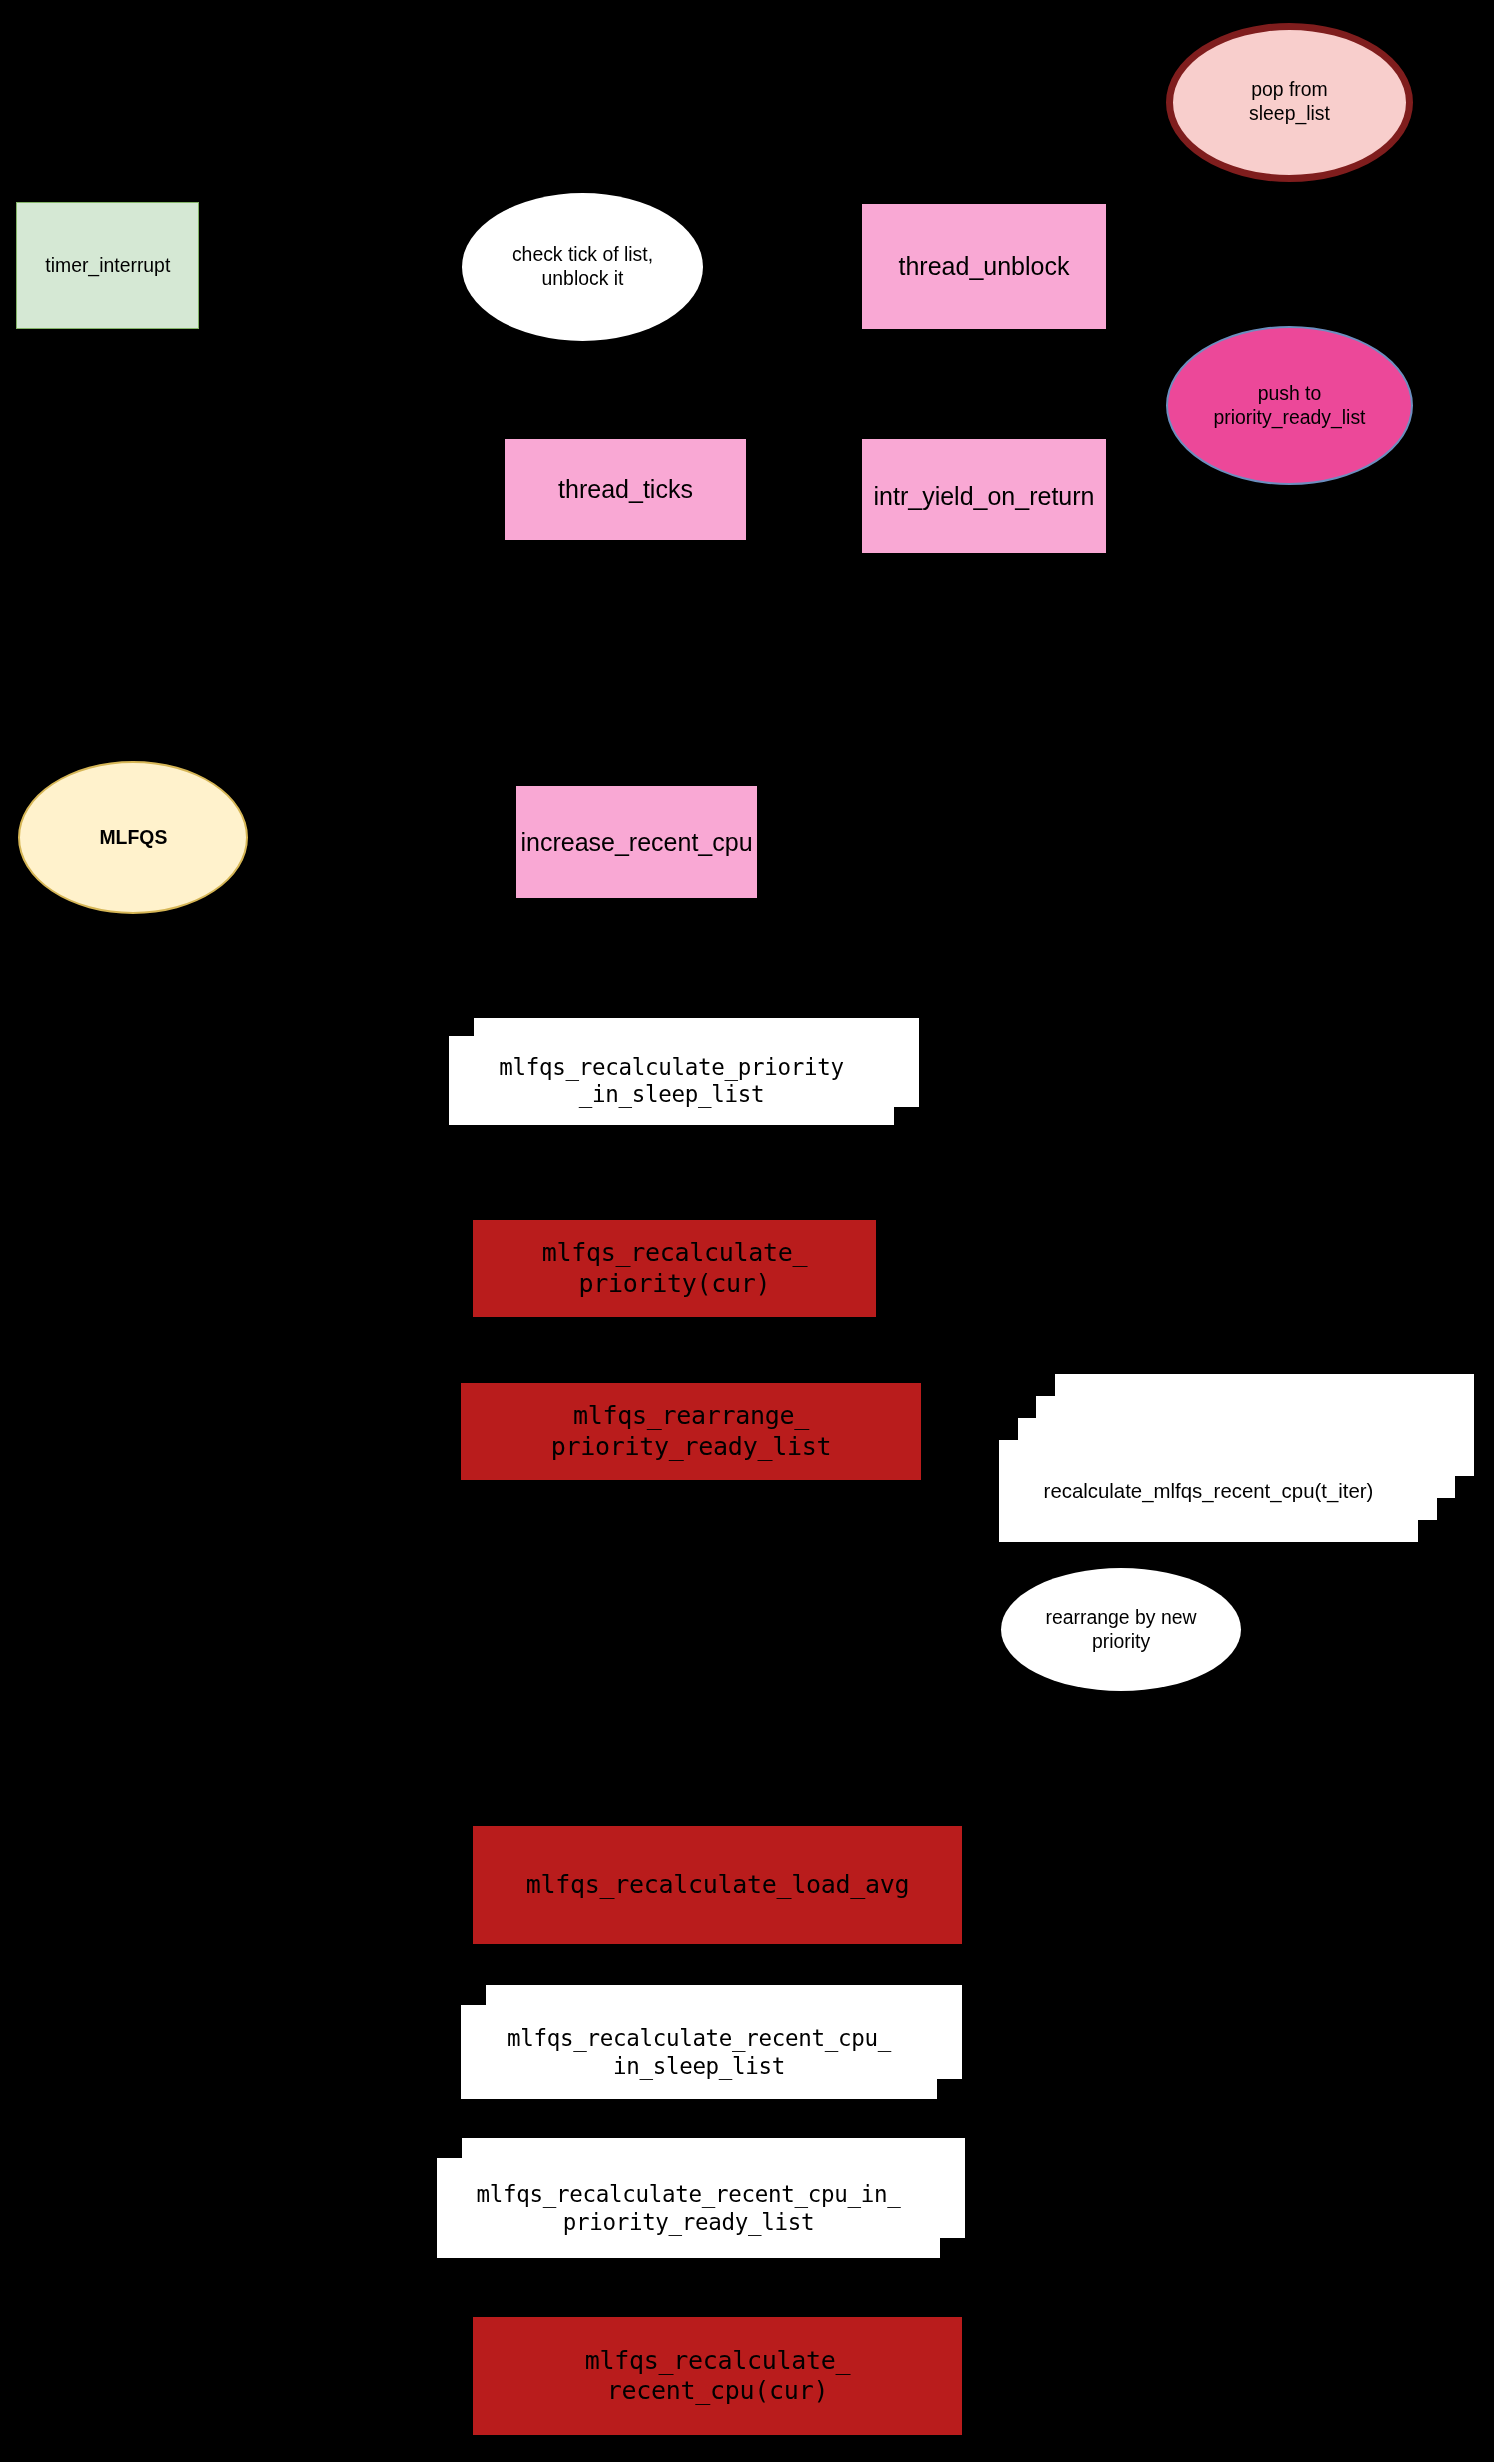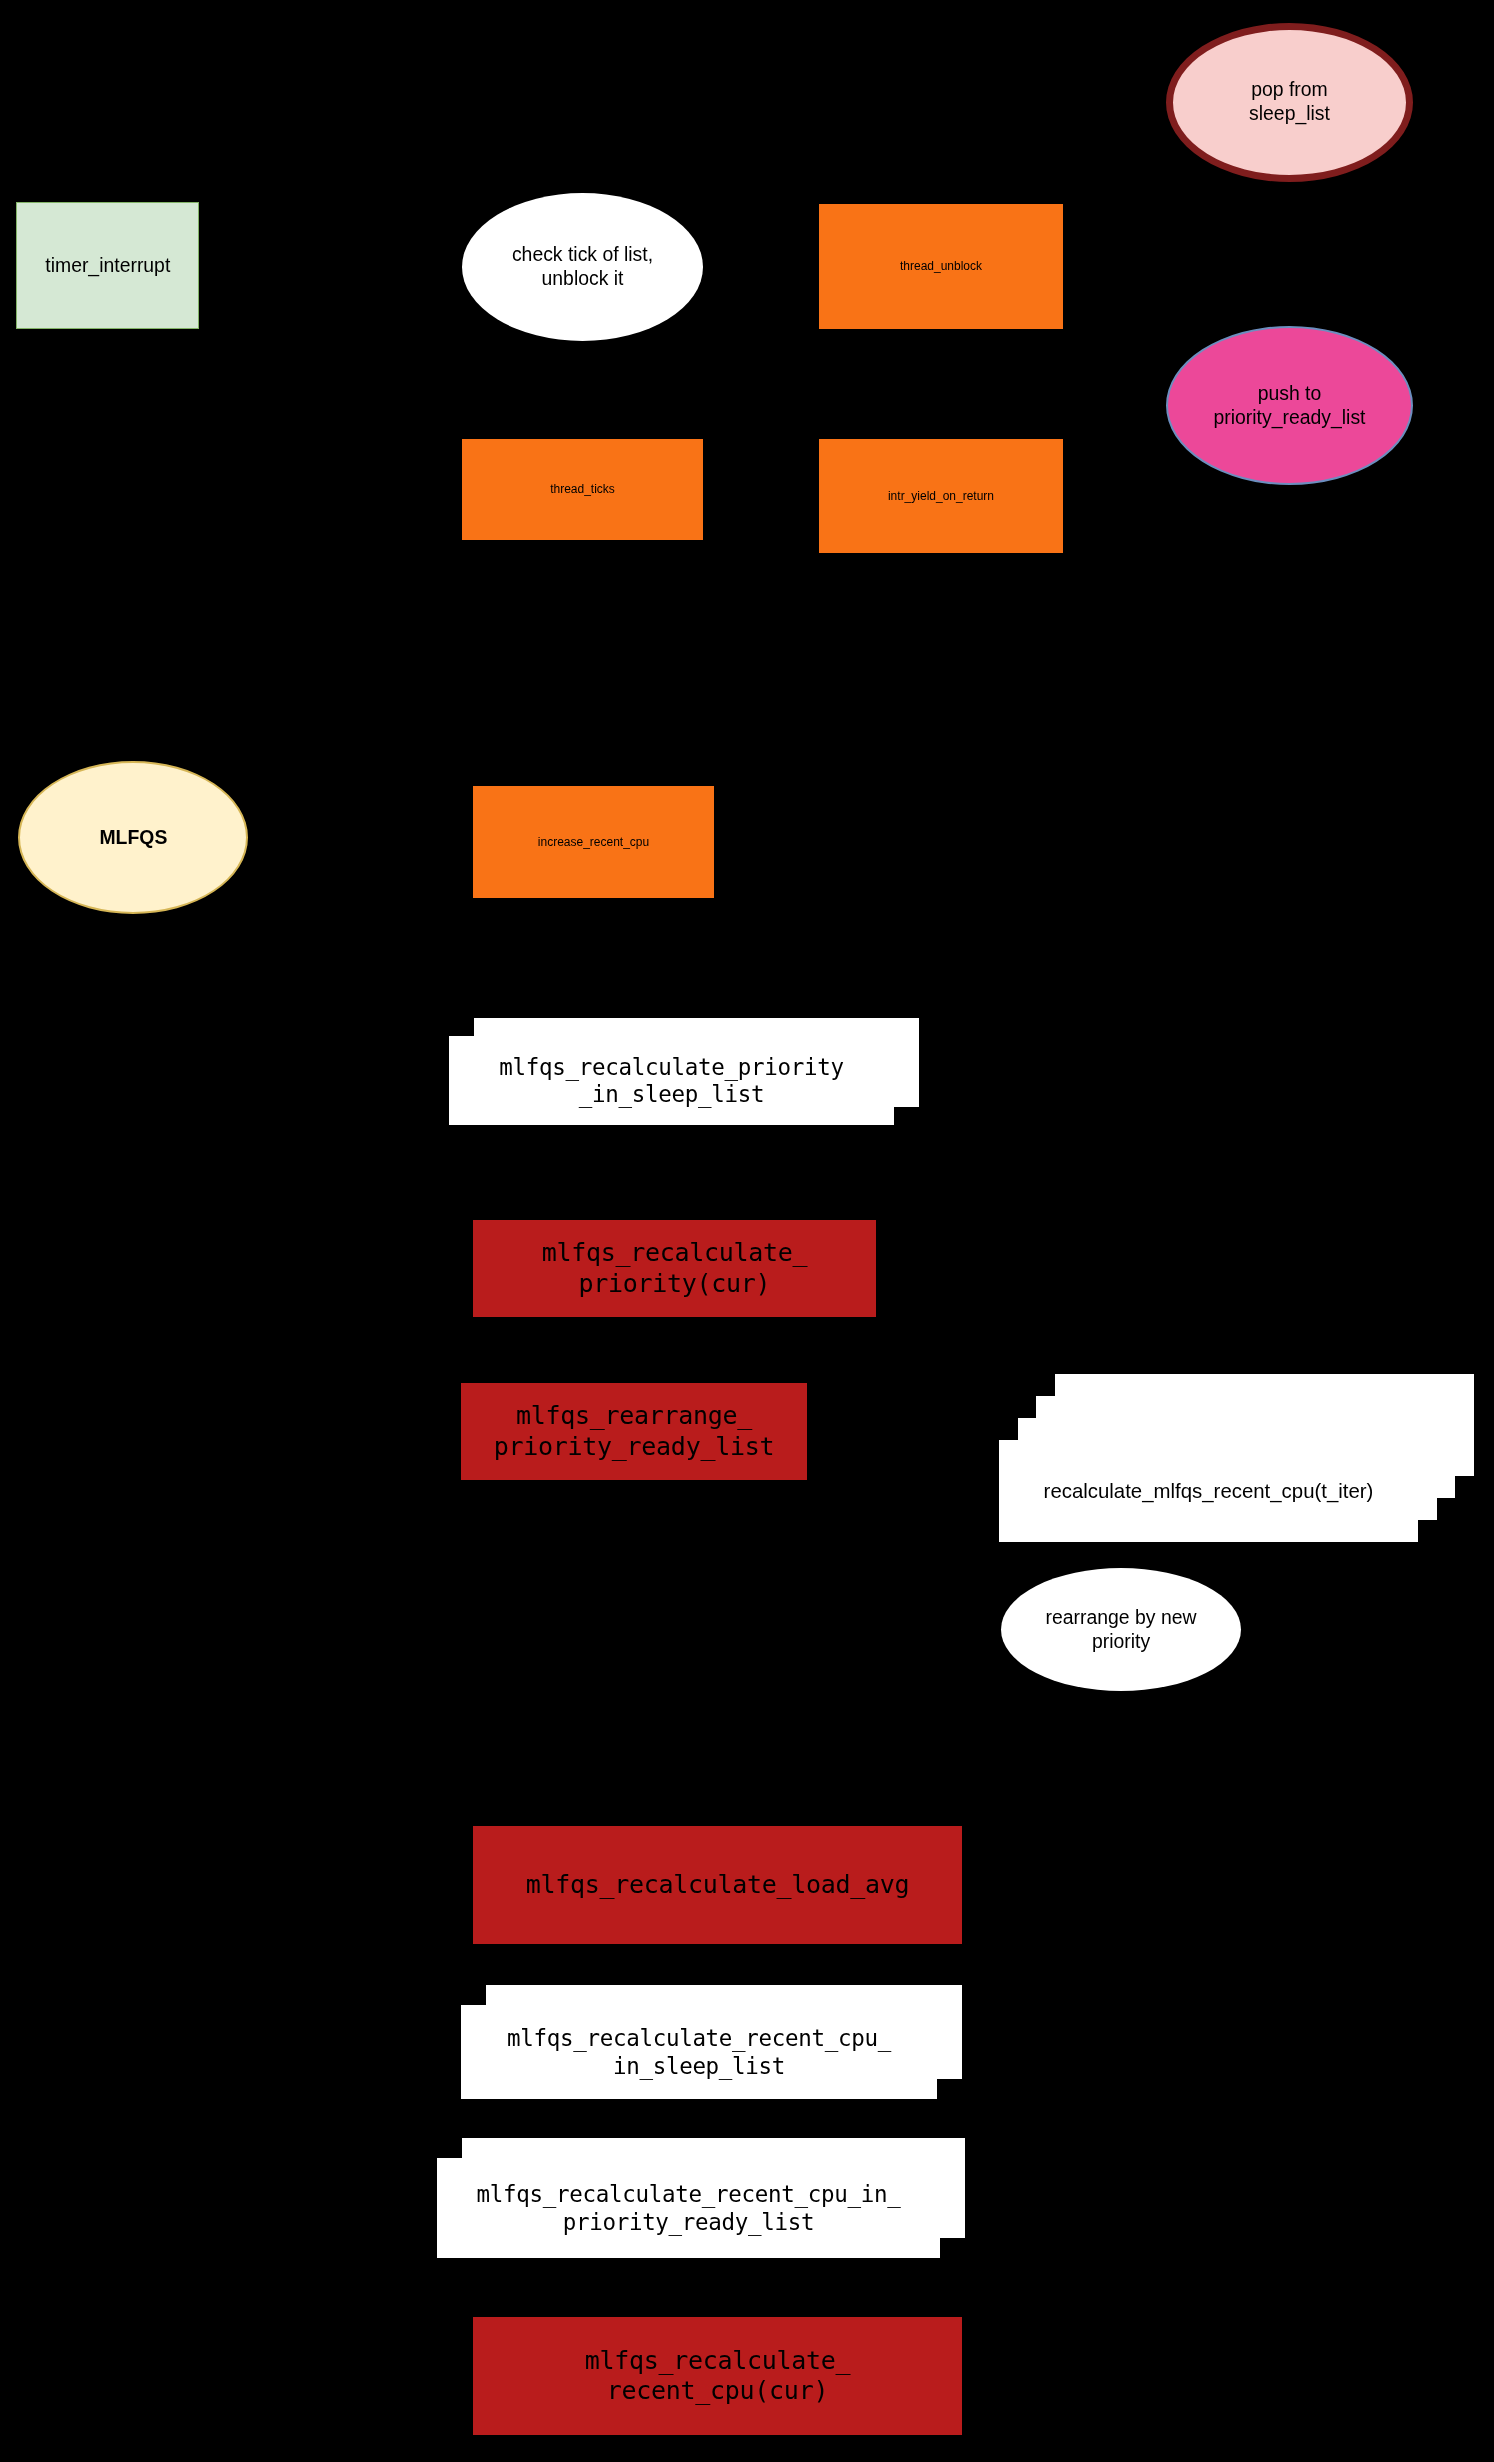--- a/index.html
+++ b/index.html
@@ -26,23 +26,24 @@
     align-items: center;
     justify-content: center;
     text-align: center;
     color: #000000;
     line-height: 1.22;
     white-space: pre-line;
   }
 
   
   .rect {
-    background: #f97316;
+    background: #f9a8d4;
     border: none;
-    font-size: 12px;
+    font-size: 25px;
+    margin-left: 43px;
   }
 
   
   .rect-mono {
     background: #b91c1c;
     border: none;
     font-family: "DejaVu Sans Mono", "Liberation Mono", monospace;
     font-size: 25px;
     letter-spacing: -0.3px;
   }
@@ -141,21 +142,21 @@
     <div class="layer" style="left:24.5px; top:0px; width:445px; height:89px;"></div>
     <div class="layer" style="left:0px; top:18.4px; width:445px; height:89px;">
       <span class="overflow-text">mlfqs_recalculate_priority
 _in_sleep_list</span>
     </div>
   </div>
 
   <div class="node rect-mono" style="left:473px; top:1220px; width:403px; height:97px;">mlfqs_recalculate_
 priority(cur)</div>
 
-  <div class="node rect-mono" style="left:461px; top:1383px; width:346px; height:97px;">mlfqs_rearrange_
+  <div class="node rect-mono" style="left:461px; top:1383px; width:460px; height:97px;">mlfqs_rearrange_
 priority_ready_list</div>
 
   <div class="stack" style="left:999px; top:1374px; width:475px; height:168px;">
     <div class="layer sans" style="left:56px; top:0px;  width:419px; height:102px;">
       <span class="overflow-text">recalculate_mlfqs_recent_cpu(t_iter)</span>
     </div>
     <div class="layer sans" style="left:37px;  top:22px; width:419px; height:102px;">
       <span class="overflow-text">recalculate_mlfqs_recent_cpu(t_iter)</span>
     </div>
     <div class="layer sans" style="left:19px;  top:44px; width:419px; height:102px;">

